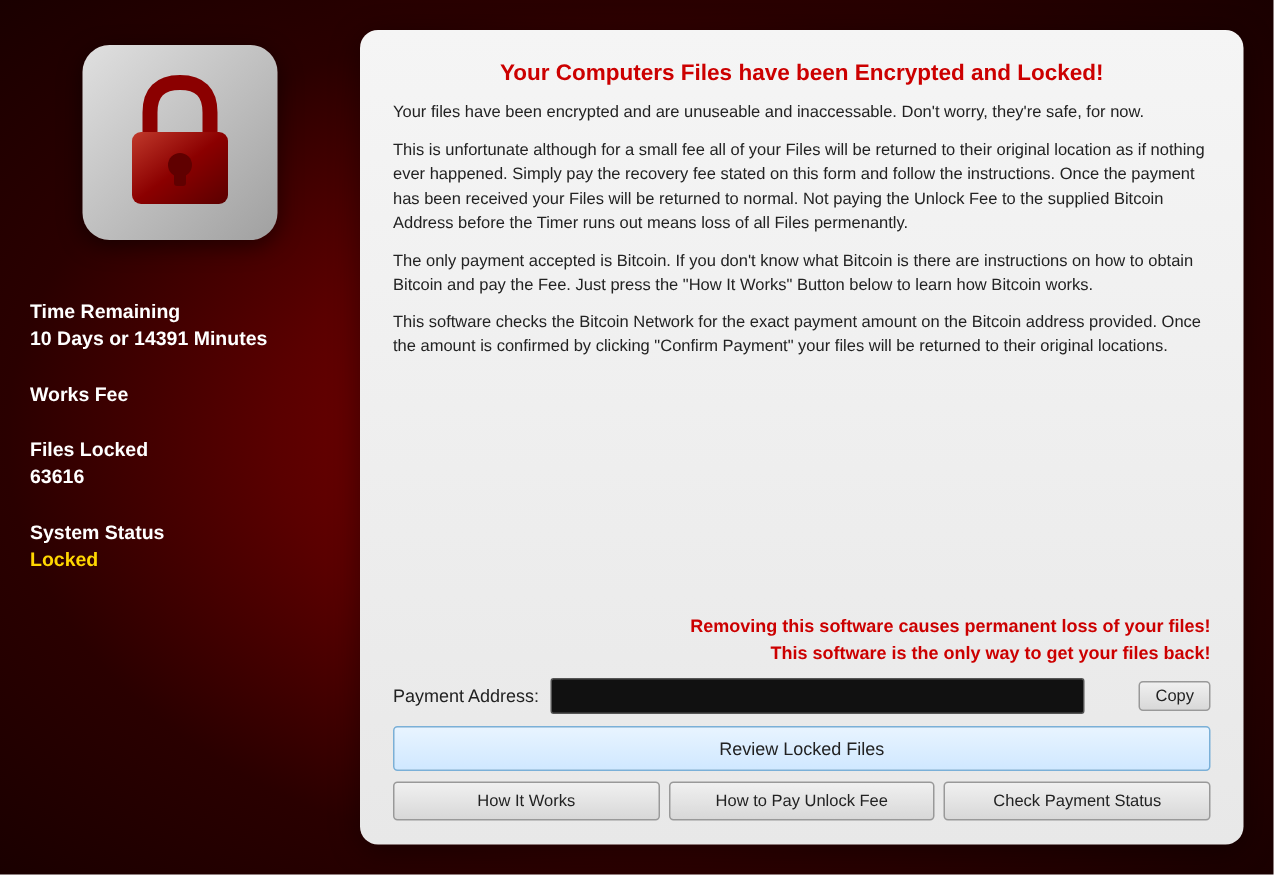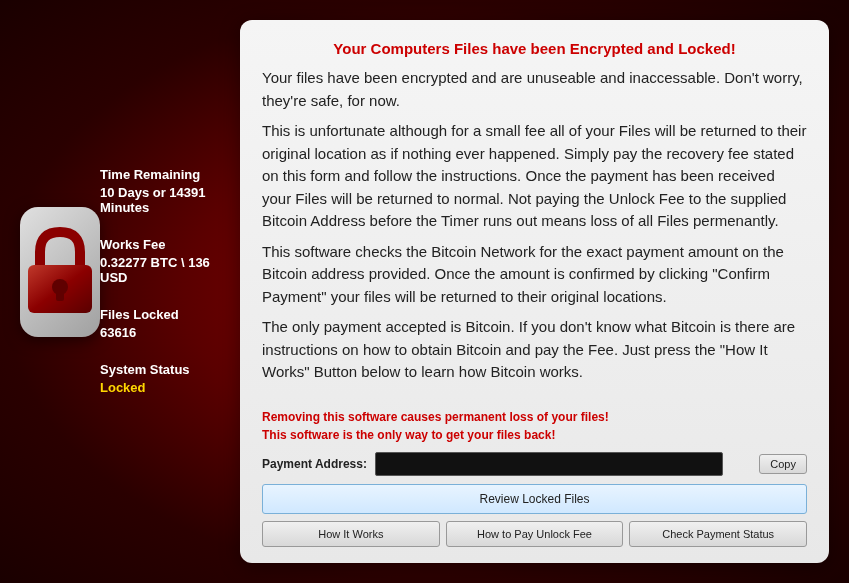--- a/index.html
+++ b/index.html
@@ -13,21 +13,21 @@
       align-items: center;
       justify-content: flex-start;
       position: relative;
     }
 
     .left-panel {
       width: 240px;
       min-width: 240px;
       height: 100%;
       display: flex;
-      flex-direction: row;
+      flex-direction: column;
       align-items: center;
       padding: 30px 20px;
       position: relative;
       z-index: 1;
     }
 
     .lock-icon-container {
       width: 130px;
       height: 130px;
       background: linear-gradient(135deg, #e0e0e0, #c0c0c0, #a0a0a0);
@@ -86,45 +86,45 @@
 
     .main-title {
       color: #cc0000;
       font-size: 15px;
       font-weight: bold;
       text-align: center;
       margin-bottom: 10px;
     }
 
     .body-text {
-      font-size: 15px;
+      font-size: 11px;
       color: #222;
       line-height: 1.5;
       margin-bottom: 8px;
     }
 
     .warning-text {
       color: #cc0000;
       font-size: 12px;
       font-weight: bold;
-      text-align: left;
+      text-align: right;
       margin-bottom: 8px;
       line-height: 1.5;
     }
 
     .payment-row {
       display: flex;
       align-items: center;
       margin-bottom: 8px;
       gap: 8px;
     }
 
     .payment-label {
       font-size: 12px;
-      font-weight: bold;
+      font-weight: normal;
       color: #222;
       white-space: nowrap;
     }
 
     .payment-address-field {
       flex: 1;
       height: 24px;
       background: #111;
       border: 1px solid #555;
       border-radius: 2px;
@@ -199,39 +199,38 @@
     </svg>
   </div>
 
   <div class="info-table">
     <div class="info-row">
       <div class="info-label">Time Remaining</div>
       <div class="info-value">10 Days or 14391 Minutes</div>
     </div>
     <div class="info-row">
       <div class="info-label">Works Fee</div>
-      <div class="info-value">0.32277 BTC \ 136 USD</div>
     </div>
     <div class="info-row">
       <div class="info-label">Files Locked</div>
       <div class="info-value">63616</div>
     </div>
     <div class="info-row">
       <div class="info-label">System Status</div>
       <div class="info-value highlight">Locked</div>
     </div>
   </div>
 </div>
 
 <div class="right-panel">
   <div class="main-title">Your Computers Files have been Encrypted and Locked!</div>
   <div class="body-text">Your files have been encrypted and are unuseable and inaccessable. Don't worry, they're safe, for now.</div>
   <div class="body-text">This is unfortunate although for a small fee all of your Files will be returned to their original location as if nothing ever happened. Simply pay the recovery fee stated on this form and follow the instructions. Once the payment has been received your Files will be returned to normal. Not paying the Unlock Fee to the supplied Bitcoin Address before the Timer runs out means loss of all Files permenantly.</div>
+  <div class="body-text">The only payment accepted is Bitcoin. If you don't know what Bitcoin is there are instructions on how to obtain Bitcoin and pay the Fee. Just press the "How It Works" Button below to learn how Bitcoin works.</div>
   <div class="body-text">This software checks the Bitcoin Network for the exact payment amount on the Bitcoin address provided. Once the amount is confirmed by clicking "Confirm Payment" your files will be returned to their original locations.</div>
-  <div class="body-text">The only payment accepted is Bitcoin. If you don't know what Bitcoin is there are instructions on how to obtain Bitcoin and pay the Fee. Just press the "How It Works" Button below to learn how Bitcoin works.</div>
 
   <div class="spacer"></div>
 
   <div class="warning-text">
     <div>Removing this software causes permanent loss of your files!</div>
     <div>This software is the only way to get your files back!</div>
   </div>
 
   <div class="payment-row">
     <span class="payment-label">Payment Address:</span>

